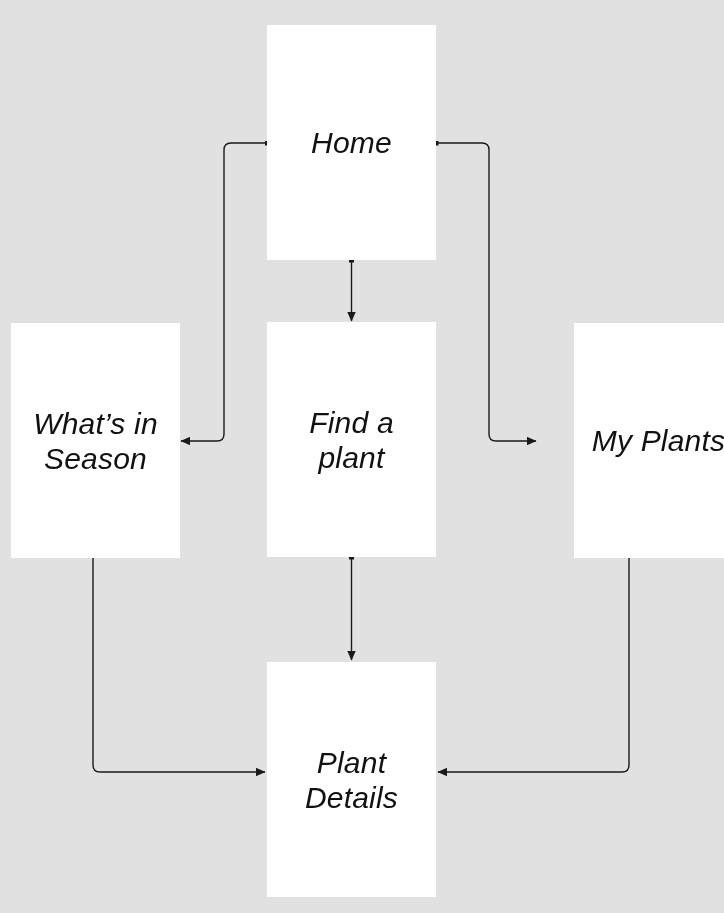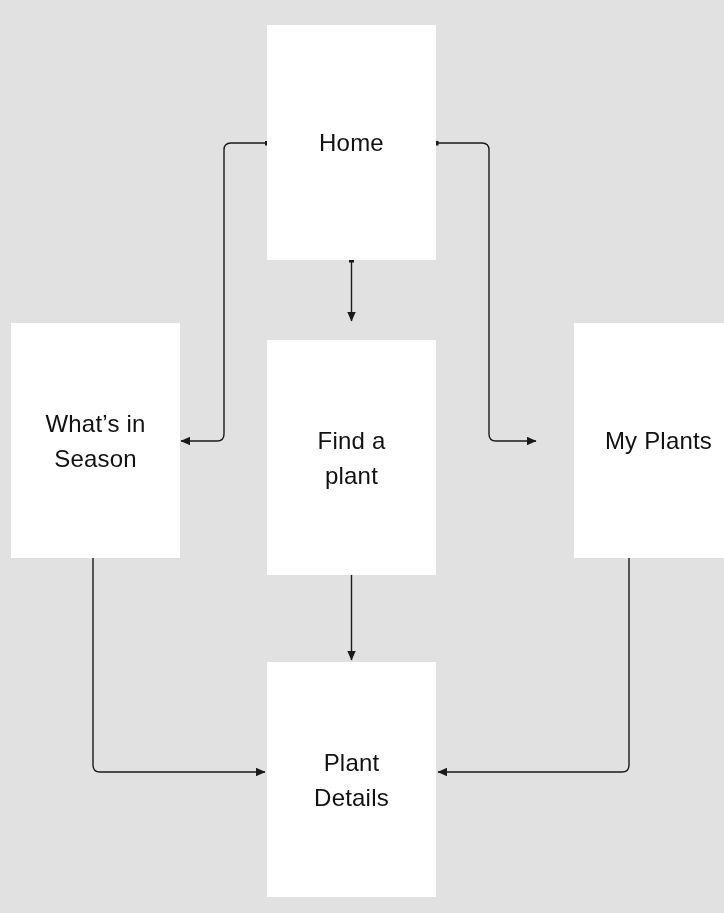--- a/index.html
+++ b/index.html
@@ -30,29 +30,30 @@
   }
   .marker-shape{fill:var(--connector);}
   .node{
     position:absolute;
     width:169px;height:235px;
     background:var(--node-fill);
     display:flex;align-items:center;justify-content:center;
     text-align:center;
   }
   .node-label{
-    font-size:24px;
+    font-size:30px;
     line-height:35px;
     color:var(--text);
     white-space:pre-line;
     letter-spacing:0.2px;
+    font-style:italic;
   }
   .node-home{left:267px;top:25px;}
   .node-whats-in-season{left:11px;top:323px;}
-  .node-find-a-plant{left:267px;top:340px;}
+  .node-find-a-plant{left:267px;top:322px;}
   .node-my-plants{left:538px;top:323px;margin-left:36px;}
   .node-plant-details{left:267px;top:662px;}
 </style>
 </head>
 <body>
 
 <div class="canvas">
 
   <svg class="edge-layer" viewBox="0 0 724 913" xmlns="http://www.w3.org/2000/svg">
     <defs>

